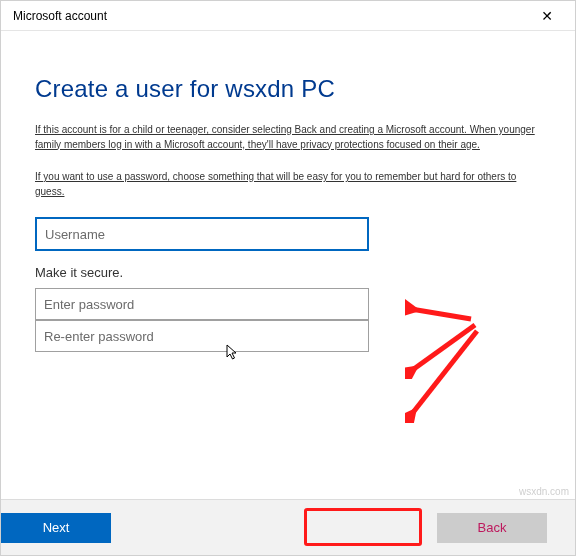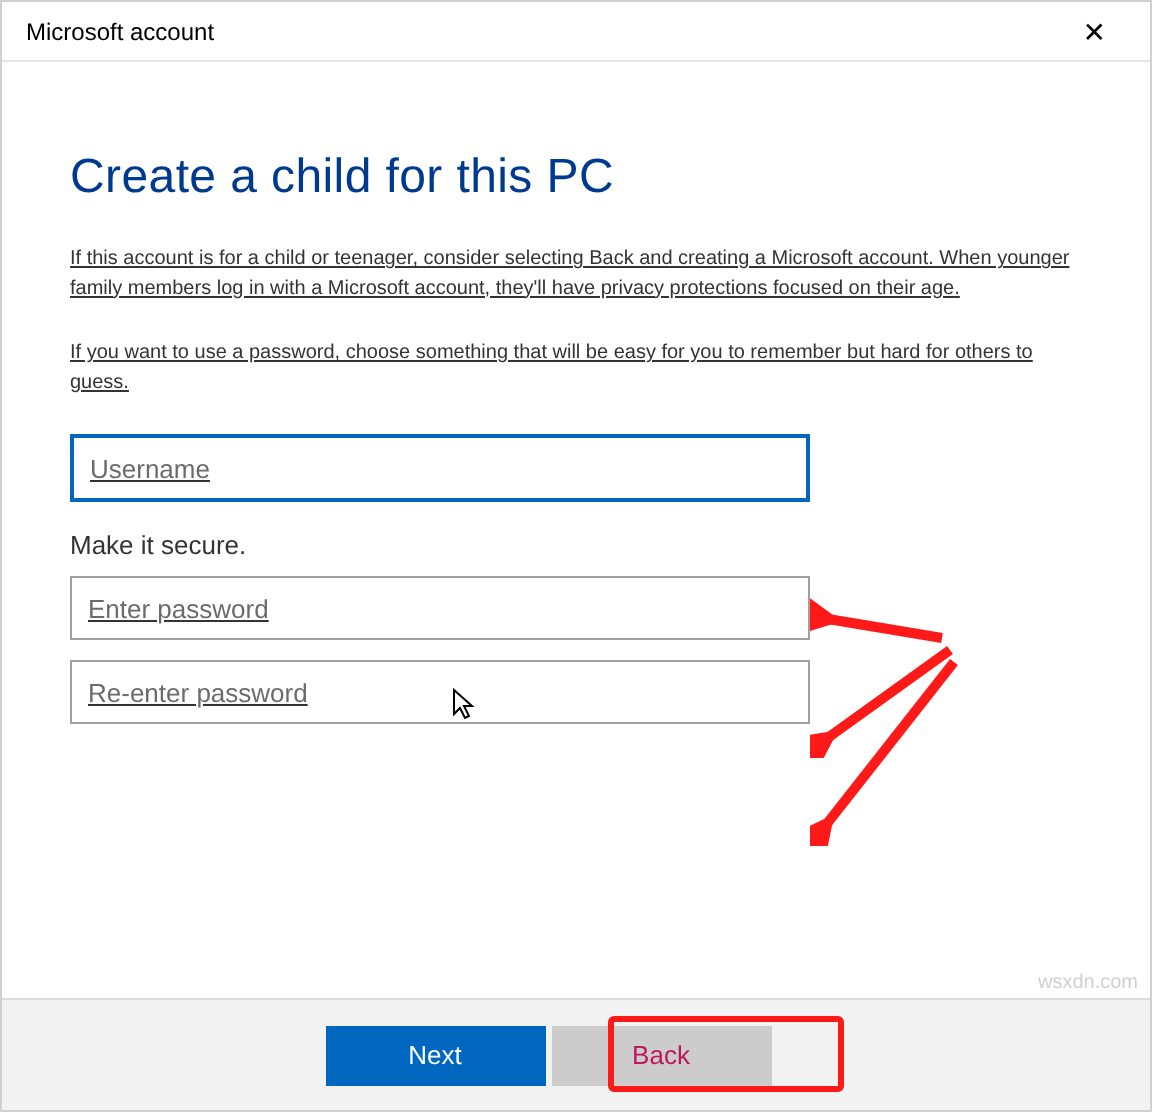--- a/index.html
+++ b/index.html
@@ -50,31 +50,29 @@
     margin: 0 0 18px 0;
     text-decoration: underline;
   }
   .label {
     font-size: 13px;
     color: #333;
     margin: 14px 0 8px 0;
   }
   .field {
     display: block;
-    width: 370px;
+    width: 334px;
     height: 32px;
     padding: 0 8px;
     font-size: 13px;
     font-family: inherit;
     border: 1px solid #a0a0a0;
     color: #333;
     background: #fff;
     outline: none;
-    margin-bottom: 10px;
-    text-decoration: underline;
   }
   .field::placeholder { color: #6b6b6b; }
   .field.active {
     border: 2px solid #0067c0;
     height: 34px;
   }
   .cursor-icon {
     position: absolute;
     left: 225px;
     top: 343px;
@@ -85,21 +83,21 @@
   .footer {
     position: absolute;
     bottom: 0;
     left: 0;
     right: 0;
     height: 56px;
     background: #f2f2f2;
     border-top: 1px solid #dcdcdc;
     display: flex;
     align-items: center;
-    justify-content: center;
+    justify-content: space-between;
     padding-right: 28px;
     gap: 3px;
   }
   .btn {
     width: 110px;
     height: 30px;
     font-size: 13px;
     border: none;
     cursor: pointer;
   }
@@ -139,21 +137,21 @@
 <body>
 
 <div class="window">
 
   <div class="titlebar">
     <span>Microsoft account</span>
     <span class="close">✕</span>
   </div>
 
   <div class="content">
-    <h1>Create a child for this PC</h1>
+    <h1>Create a user for wsxdn PC</h1>
 
     <p class="body-text">If this account is for a child or teenager, consider selecting Back and creating a Microsoft account. When younger family members log in with a Microsoft account, they'll have privacy protections focused on their age.</p>
     <p class="body-text">If you want to use a password, choose something that will be easy for you to remember but hard for others to guess.</p>
 
     <input class="field active" type="text" placeholder="Username" style="">
 
     <div class="label">Make it secure.</div>
     <input class="field" type="password" placeholder="Enter password" style="">
     <input class="field" type="password" placeholder="Re-enter password" style="">
   </div>

